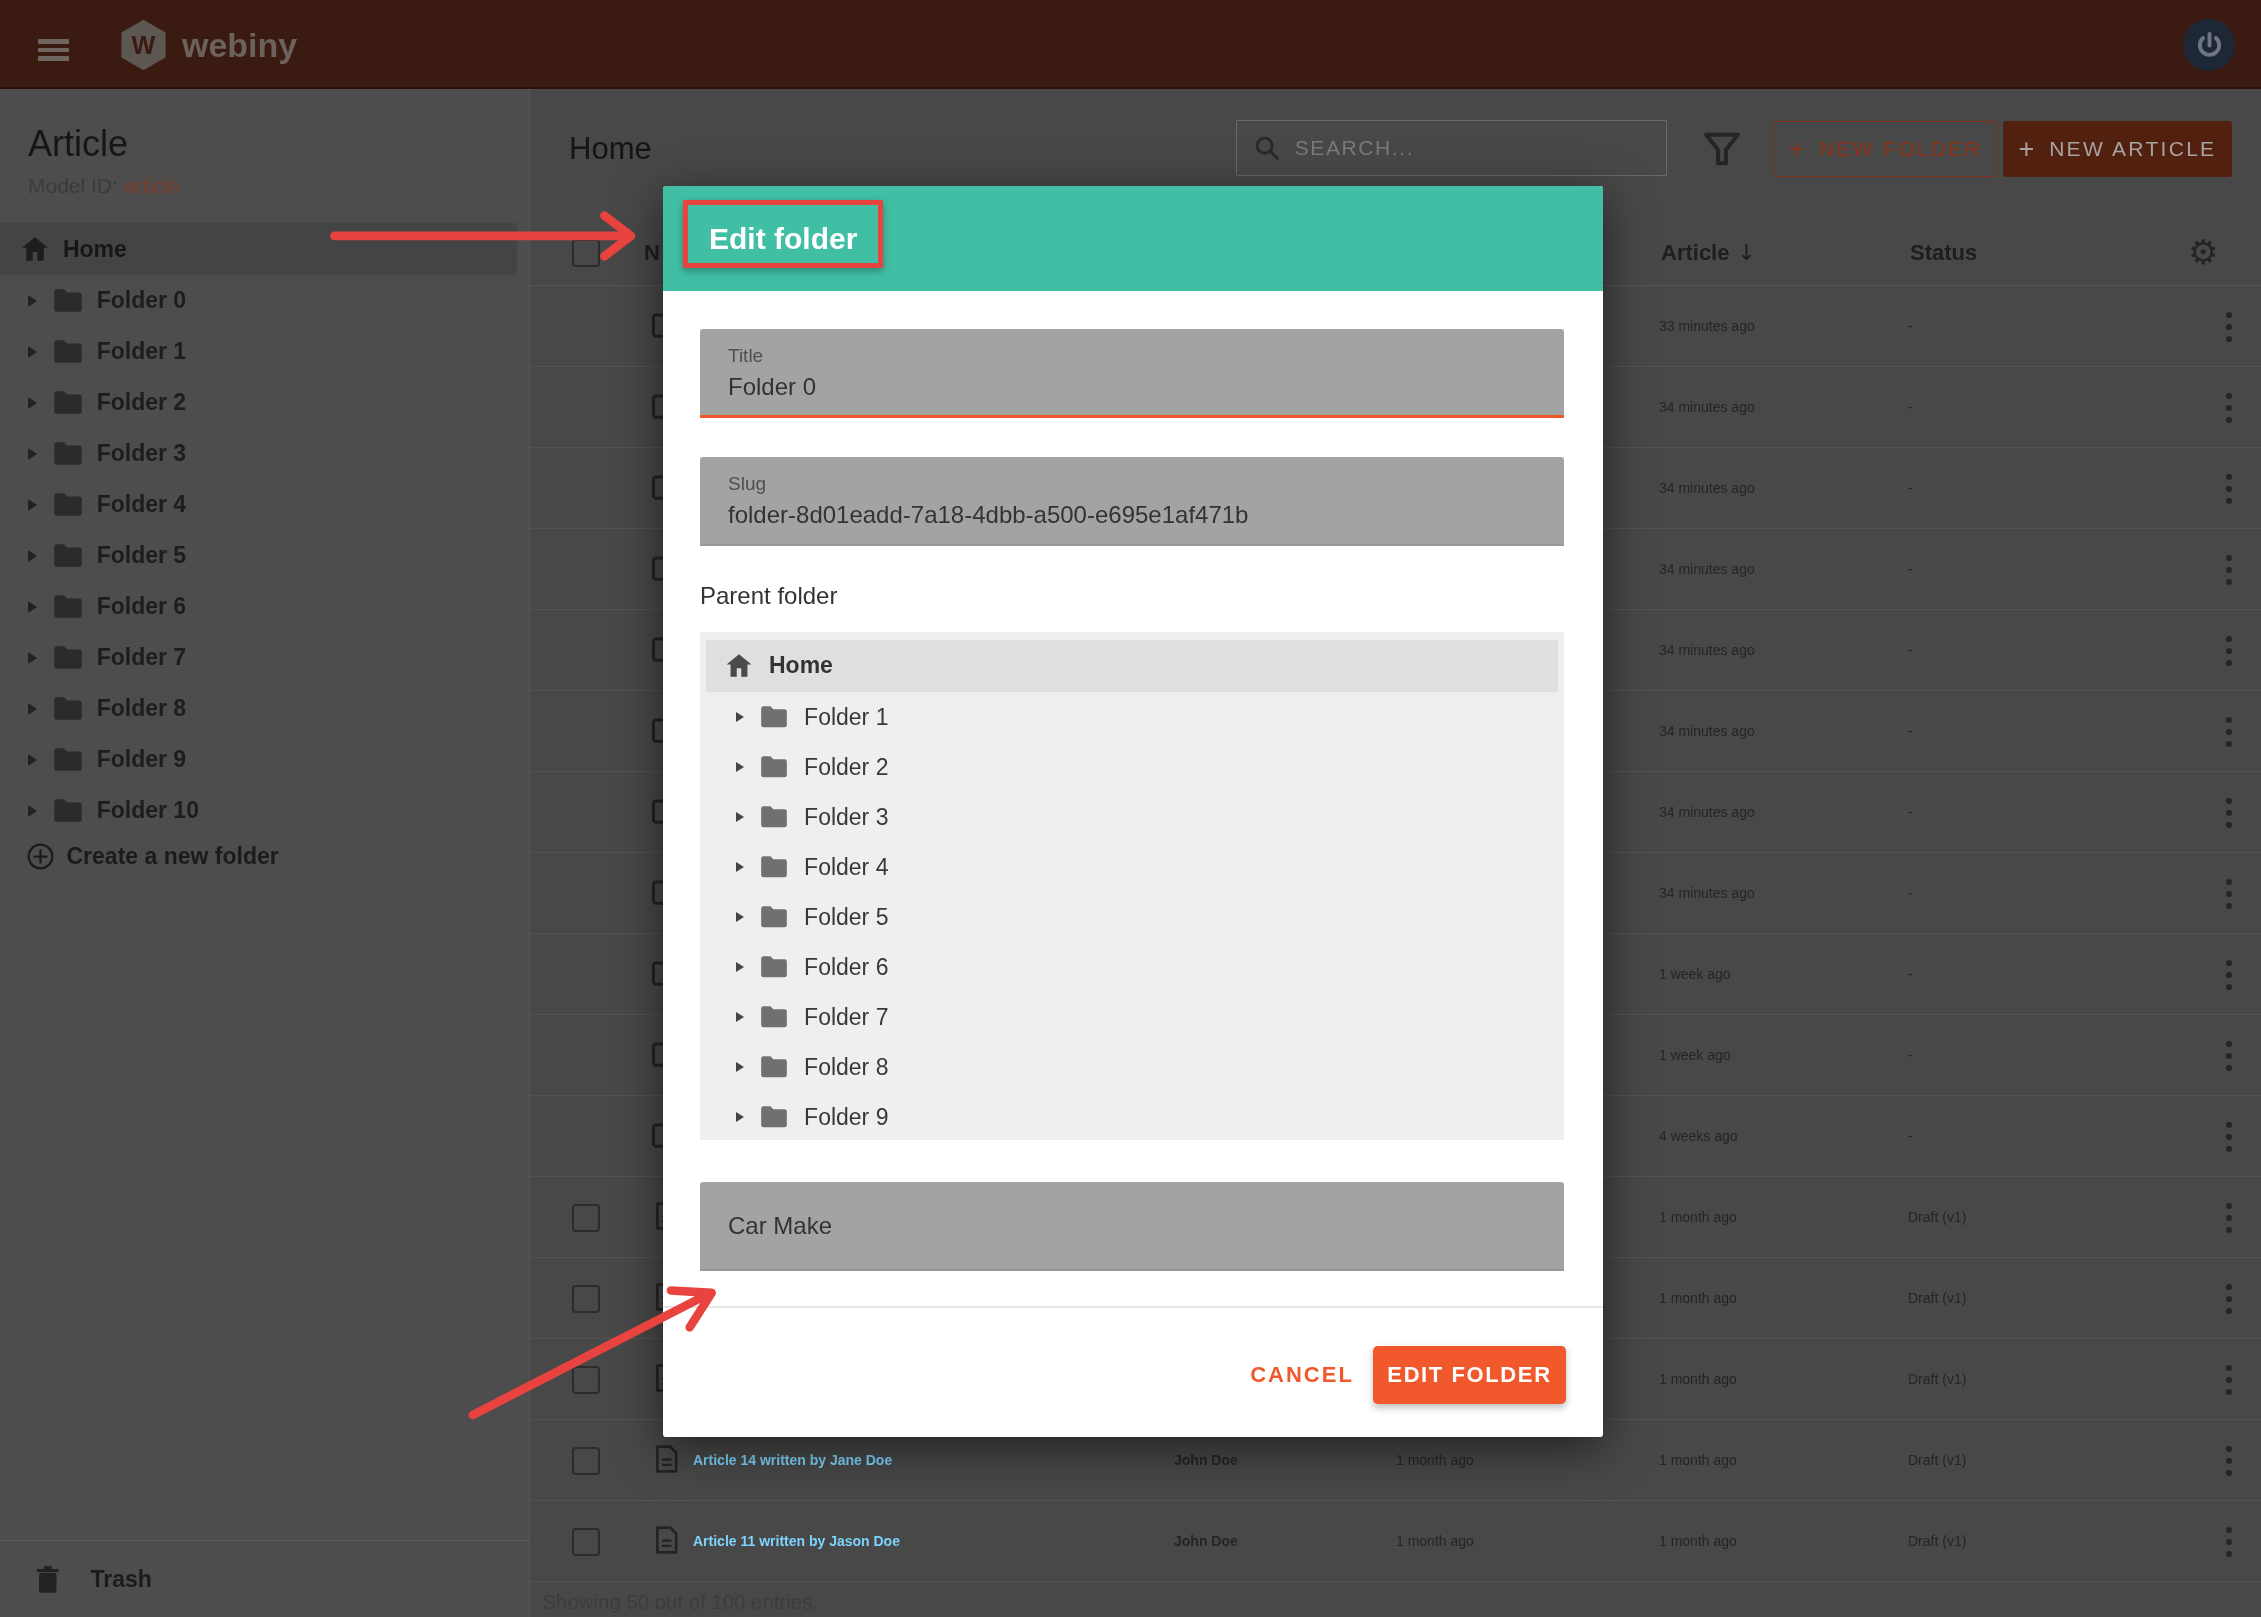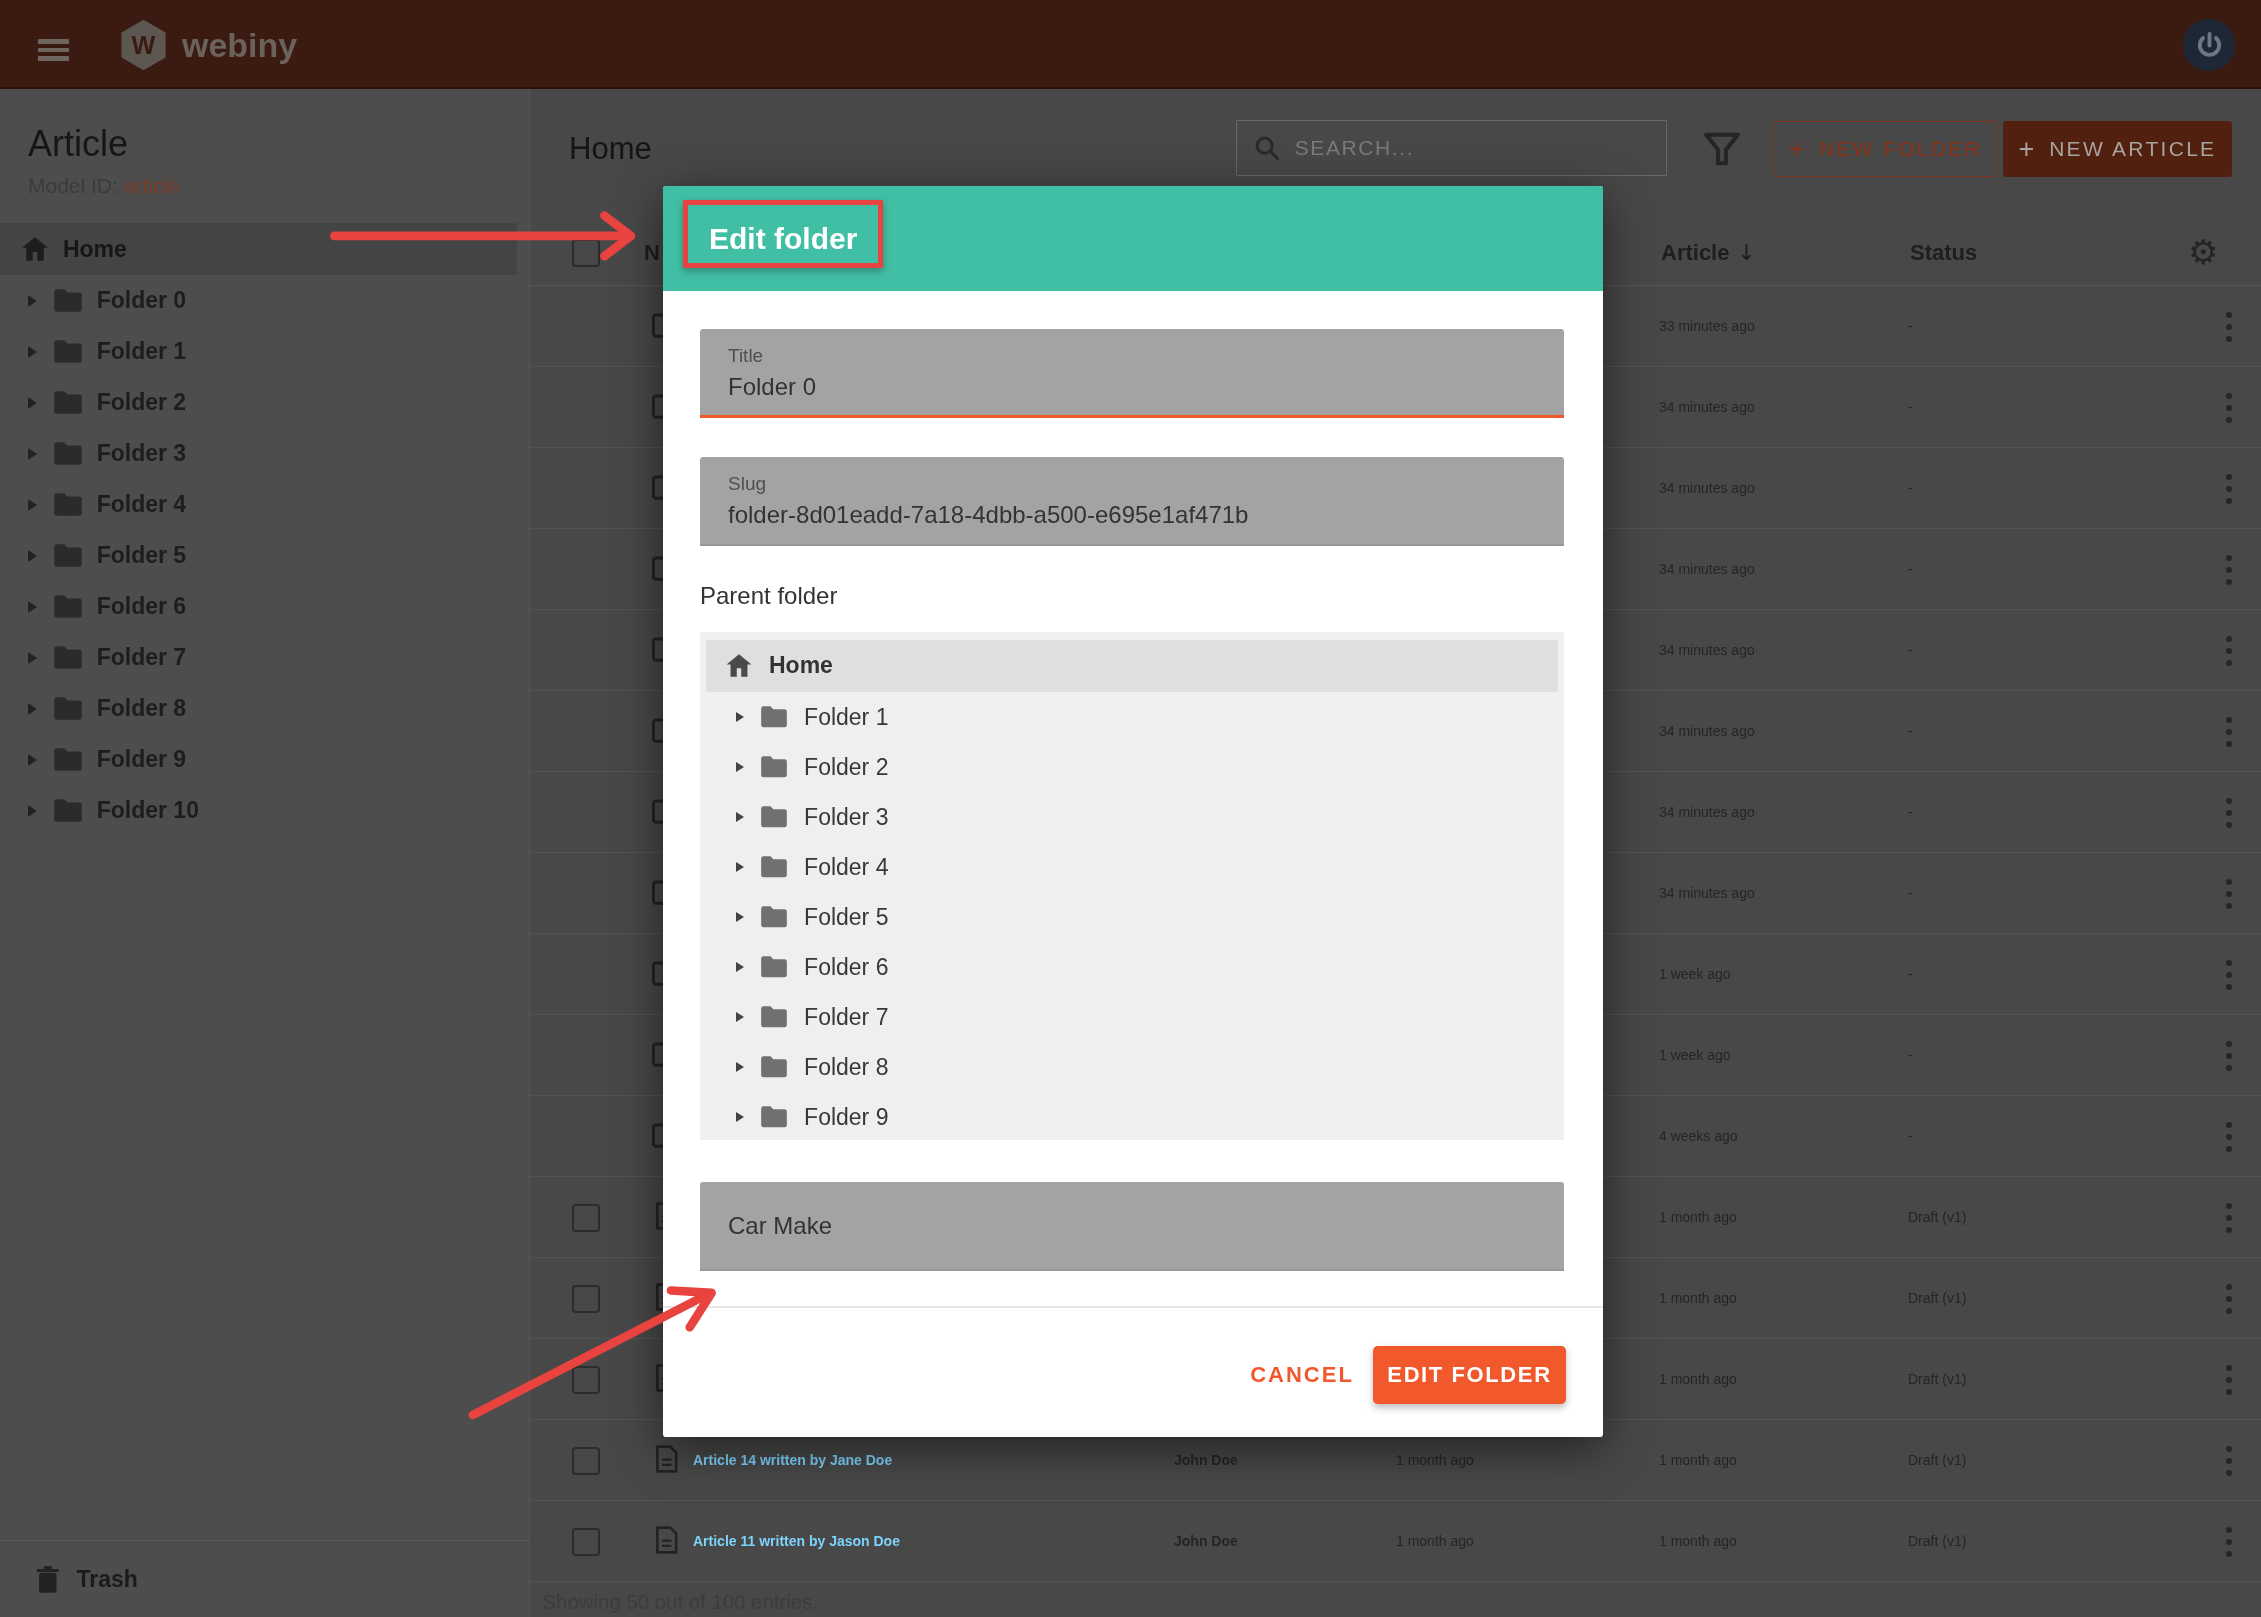--- a/index.html
+++ b/index.html
@@ -27,21 +27,21 @@
   .sb-folders { position:absolute; left:0; top:186px; width:529px; }
   .sb-folder-row { height:51px; display:flex; align-items:center; cursor:pointer; }
   .caret { width:0; height:0; border-left:9.4px solid #222; border-top:6.3px solid transparent; border-bottom:6.3px solid transparent; margin-left:28px; border-radius:1.6px; }
   .sb-folder-row svg { margin-left:15.7px; }
   .sb-folder-label { margin-left:14px; font-size:23px; font-weight:600; color:#1d1d1d; }
   .sb-create { position:absolute; left:0; top:741px; width:529px; height:52px; display:flex; align-items:center; cursor:pointer; }
   .sb-create svg { margin-left:27px; }
   .sb-create-label { margin-left:12.5px; font-size:23px; font-weight:700; color:#1b1b1b; }
   .sb-trash { position:absolute; left:0; top:1451px; width:529px; height:78px; border-top:1.6px solid #5a5a5a; display:flex; align-items:center; cursor:pointer; }
   .sb-trash svg { margin-left:36px; }
-  .sb-trash-label { margin-left:17px; font-size:23px; font-weight:600; color:#1b1b1b; }
+  .sb-trash-label { margin-left:31px; font-size:23px; font-weight:600; color:#1b1b1b; }
 
   
   .main { position:absolute; left:529px; top:89px; width:1732px; height:1528px; background:#484848; border-left:1.6px solid #575757; z-index:1; }
   .main-title { position:absolute; left:39px; top:42px; font-size:31px; font-weight:500; color:#141414; }
   .search-box { position:absolute; left:706px; top:31px; width:431px; height:56px; border:1.6px solid #686868; border-radius:1px; display:flex; align-items:center; }
   .search-box svg { margin-left:15.7px; }
   .search-input { margin-left:14px; width:337px; border:none; outline:none; background:transparent; font-family:"Liberation Sans",sans-serif; font-size:21px; letter-spacing:1.6px; color:#8a8a8a; }
   .search-input::placeholder { color:#7a7a7a; }
   .filter-btn { position:absolute; left:1173px; top:41px; width:38px; height:38px; cursor:pointer; }
   .btn-outline { position:absolute; left:1243px; top:32px; width:225px; height:56px; border:1.6px solid #803019; border-radius:3.1px; color:#8a3319; font-size:21px; font-weight:500; letter-spacing:2.3px; display:flex; align-items:center; justify-content:center; cursor:pointer; }
@@ -221,20 +221,27 @@
         </div>
 
         <div class="sb-folder-row">
           <span class="caret"></span>
           <svg width="30" height="25" viewBox="0 0 24 20" fill="#2b2b2b">
             <path d="M1 3 a2 2 0 0 1 2-2 h6 l2.4 2.6 H21 a2 2 0 0 1 2 2 V17 a2 2 0 0 1 -2 2 H3 a2 2 0 0 1 -2-2 Z"></path>
           </svg>
           <span class="sb-folder-label">Folder 10</span>
         </div>
       </div>
+    <div class="sb-create">
+      <svg width="27" height="27" viewBox="0 0 24 24" fill="none" stroke="#1b1b1b" stroke-width="2">
+        <circle cx="12" cy="12" r="10.5"></circle>
+        <path d="M12 6.5 v11 M6.5 12 h11" stroke-linecap="round"></path>
+      </svg>
+      <span class="sb-create-label">Create a new folder</span>
+    </div>
     <div class="sb-trash">
       <svg width="23.5" height="28" viewBox="0 0 20 24" fill="#232323">
         <rect x="2.5" y="6" width="15" height="17" rx="2"></rect>
         <rect x="0.5" y="2.5" width="19" height="2.8" rx="1.2"></rect>
         <rect x="6.5" y="0" width="7" height="3" rx="1.2"></rect>
       </svg>
       <span class="sb-trash-label">Trash</span>
     </div>
   </div>
 

